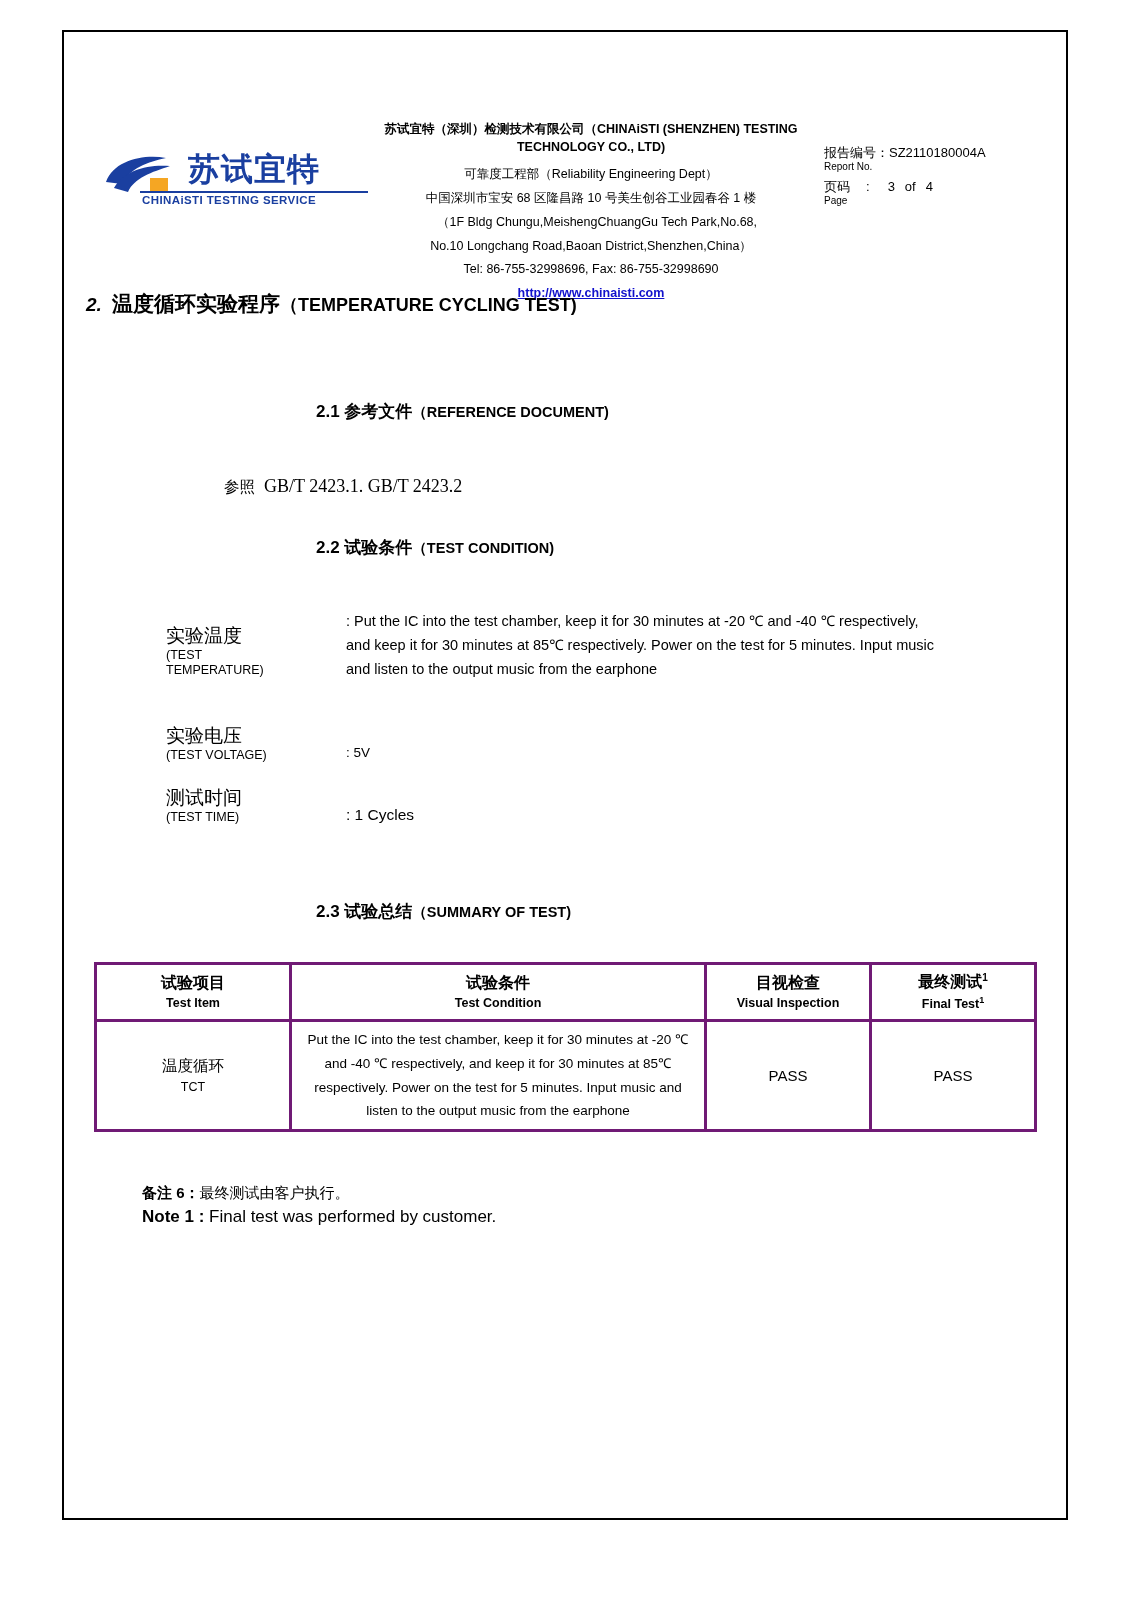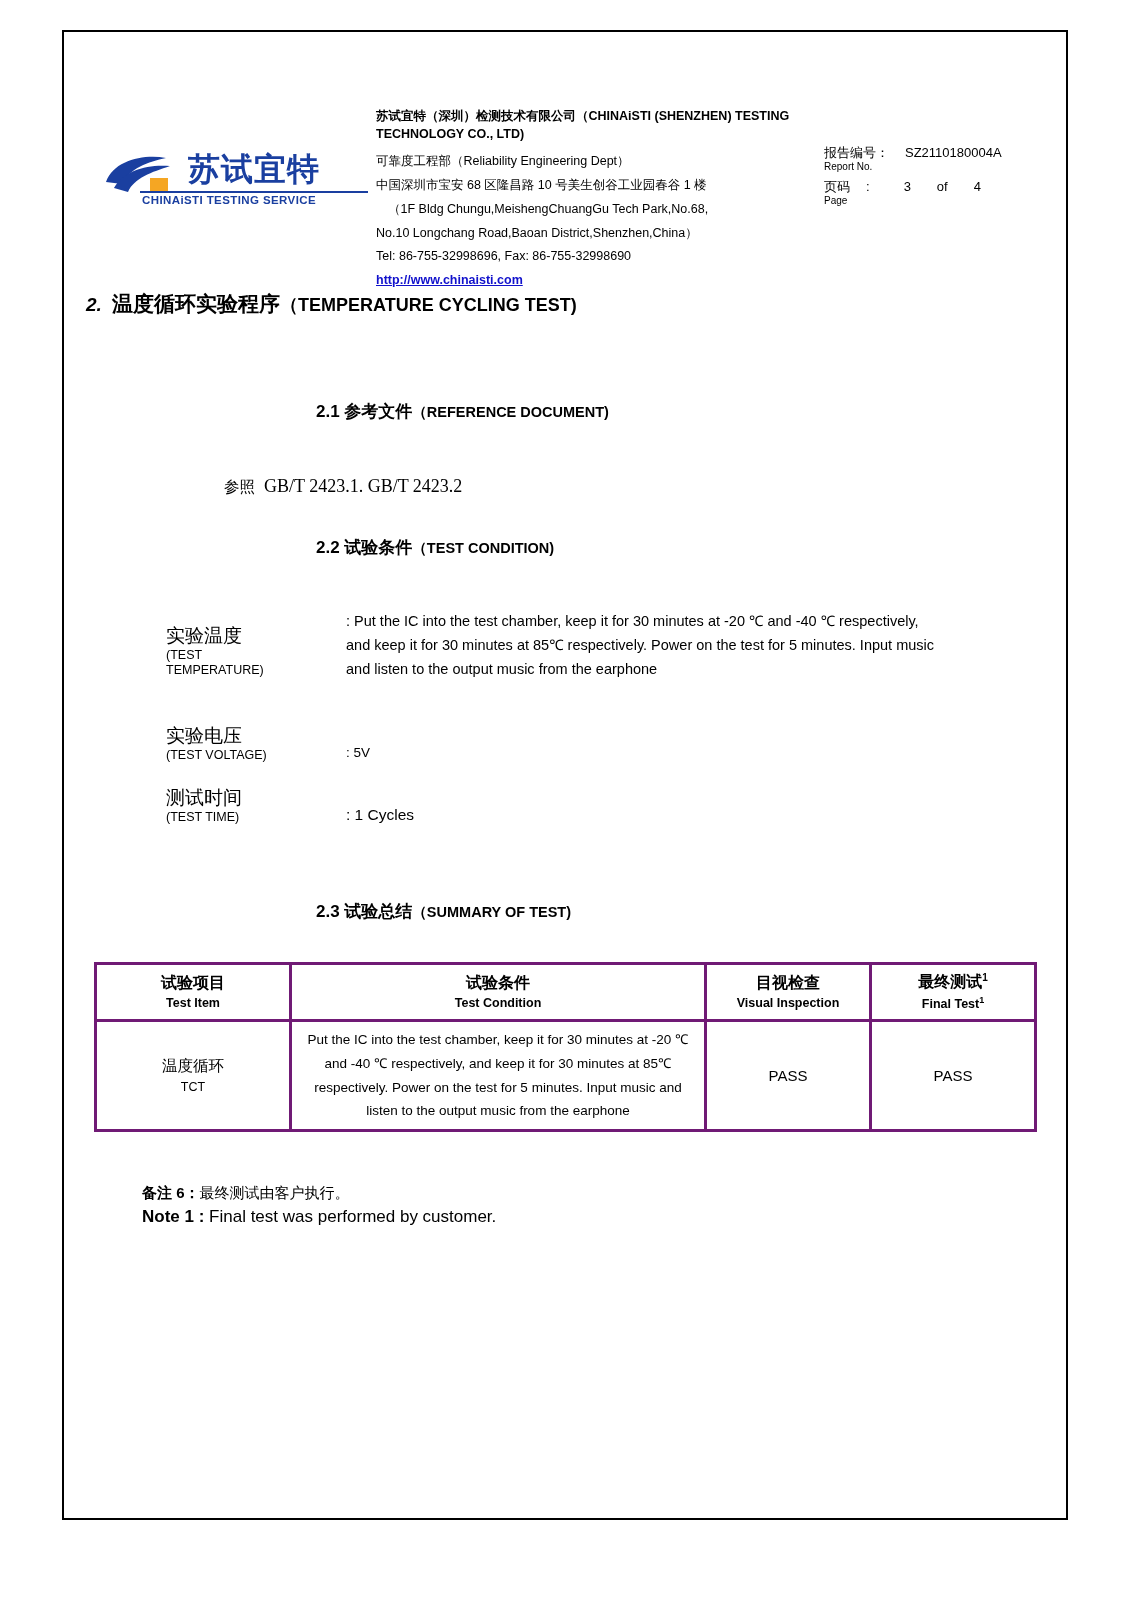--- a/index.html
+++ b/index.html
@@ -79,22 +79,23 @@
     left: 36px;
     top: 41px;
     width: 228px;
     height: 2px;
     background: #1a3fa0;
   }
 
   .company-block {
     position: absolute;
     left: 312px;
-    top: 35px;
+    top: 48px;
     width: 430px;
+    text-align: center;
   }
   .company-name {
     font-size: 12.5px;
     font-weight: bold;
     line-height: 1.45;
     margin-bottom: 7px;
   }
   .company-line {
     font-size: 12.5px;
     line-height: 1.9;
@@ -121,21 +122,21 @@
   .rb-row {
     display: flex;
     align-items: baseline;
     white-space: nowrap;
   }
   .rb-label-cn {
     font-size: 13px;
   }
   .rb-value {
     font-size: 13px;
-    margin-left: 16px;
+    margin-left: 0;
   }
   .rb-label-en {
     font-size: 10px;
     color: #000;
     margin-top: -1px;
     margin-bottom: 6px;
   }
   .rb-page-row {
     display: flex;
     align-items: baseline;

